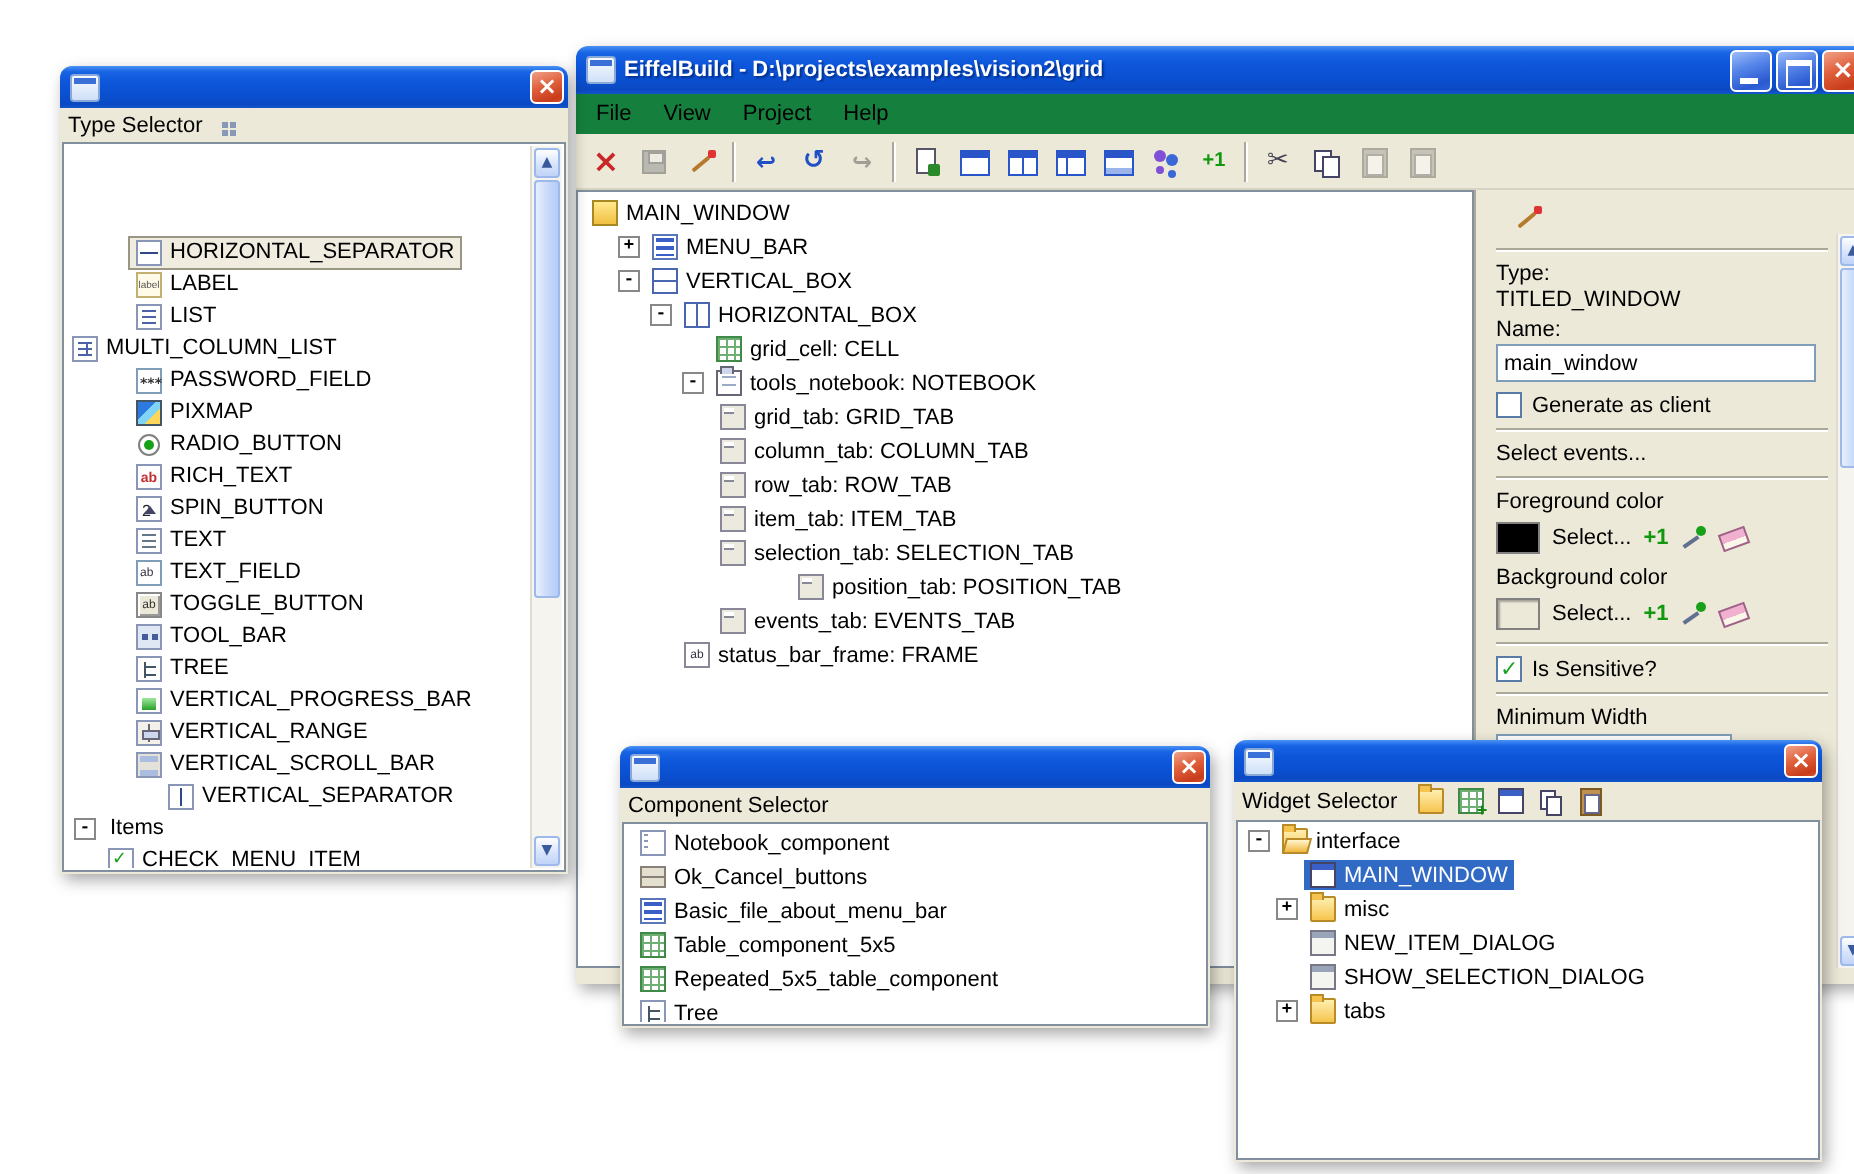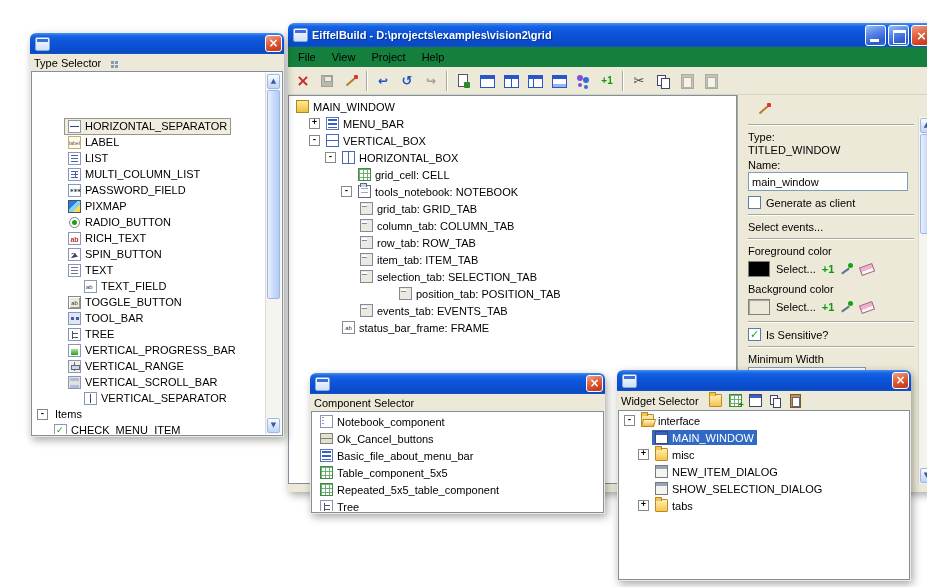--- a/index.html
+++ b/index.html
@@ -461,21 +461,21 @@
               <span class="ti ti-label"></span>
               <span class="tlabel">LABEL</span>
             </span>
           </div>
           <div class="trow" style="padding-left: 32px;">
             <span class="tcontent">
               <span class="ti ti-list"></span>
               <span class="tlabel">LIST</span>
             </span>
           </div>
-          <div class="trow" style="padding-left: 32px;">
+          <div class="trow" style="">
             <span class="tcontent">
               <span class="ti ti-multi-column-list"></span>
               <span class="tlabel">MULTI_COLUMN_LIST</span>
             </span>
           </div>
           <div class="trow" style="padding-left: 32px;">
             <span class="tcontent">
               <span class="ti ti-password-field"></span>
               <span class="tlabel">PASSWORD_FIELD</span>
             </span>
@@ -503,21 +503,21 @@
               <span class="ti ti-spin-button"></span>
               <span class="tlabel">SPIN_BUTTON</span>
             </span>
           </div>
           <div class="trow" style="padding-left: 32px;">
             <span class="tcontent">
               <span class="ti ti-text"></span>
               <span class="tlabel">TEXT</span>
             </span>
           </div>
-          <div class="trow" style="padding-left: 48px; text-align: center;">
+          <div class="trow" style="padding-left: 32px; text-align: center;">
             <span class="tcontent">
               <span class="ti ti-text-field"></span>
               <span class="tlabel">TEXT_FIELD</span>
             </span>
           </div>
           <div class="trow" style="padding-left: 32px;">
             <span class="tcontent">
               <span class="ti ti-toggle-button"></span>
               <span class="tlabel">TOGGLE_BUTTON</span>
             </span>

